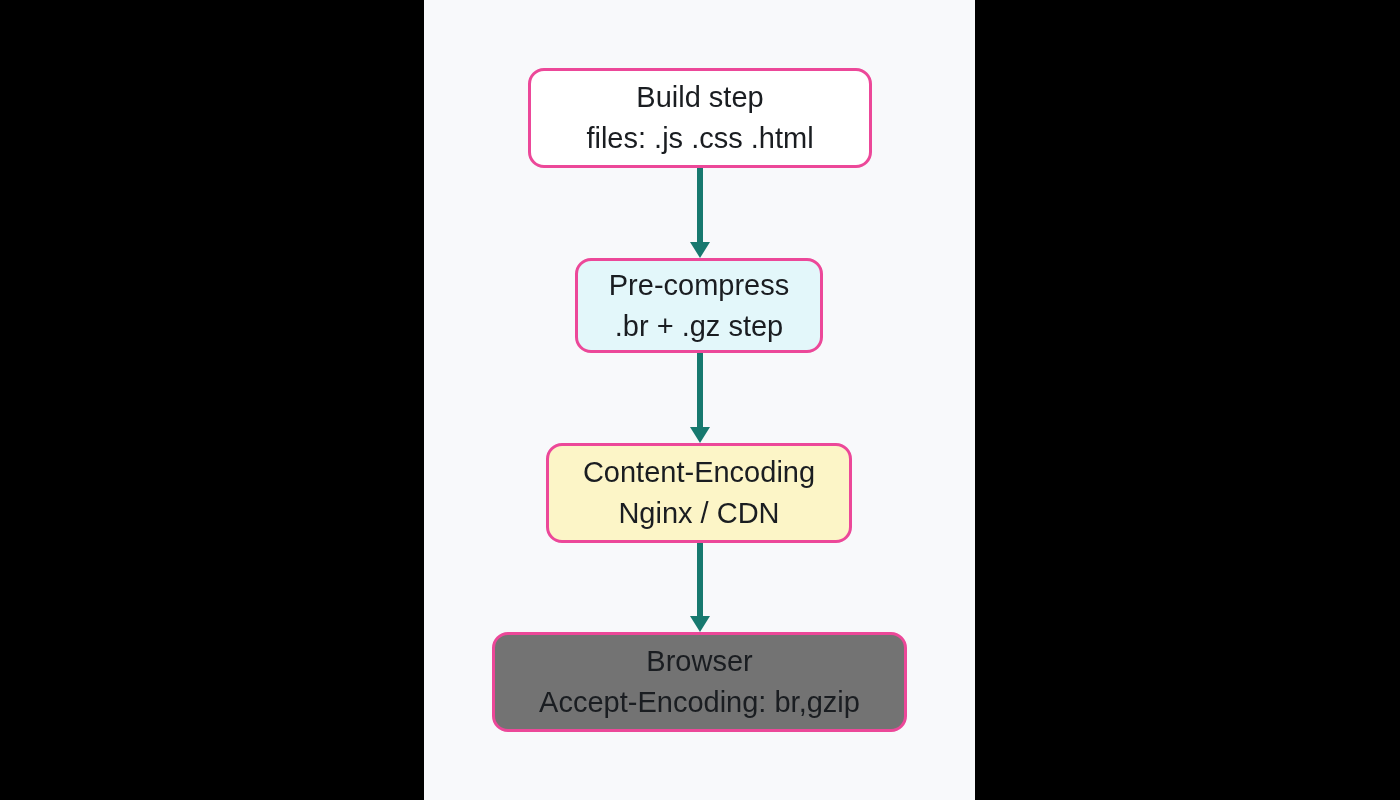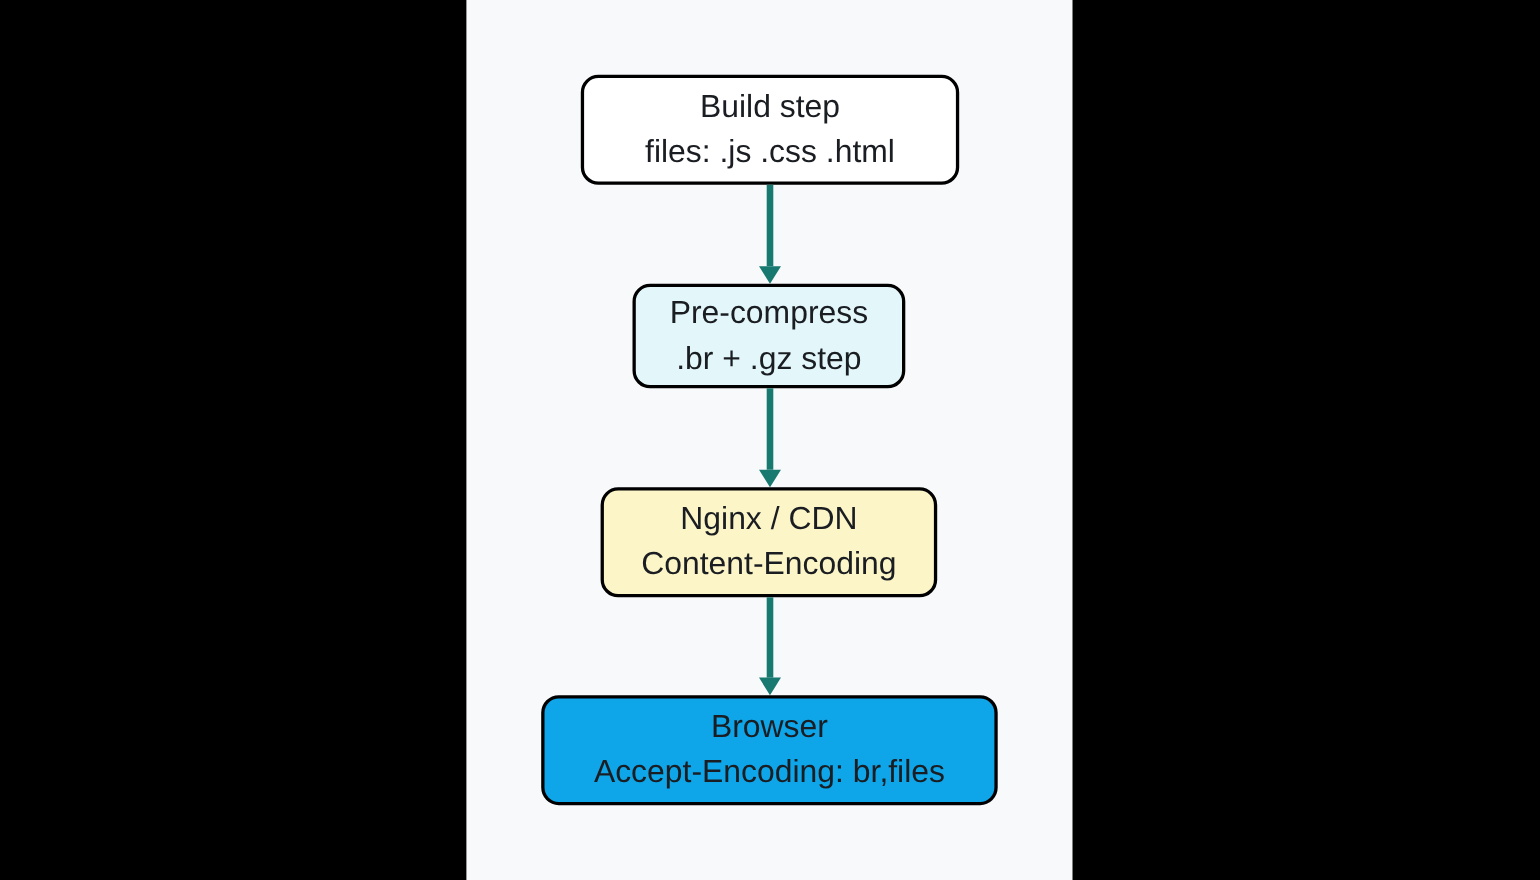--- a/index.html
+++ b/index.html
@@ -15,21 +15,21 @@
     background: #000000;
   }
   .panel {
     position: absolute;
     left: 424px; top: 0;
     width: 551px; height: 800px;
     background: #f8f9fb;
   }
   .node {
     position: absolute;
-    border: 3px solid #000000;
+    border: 3px solid #ec4899;
     border-radius: 16px;
     display: flex;
     flex-direction: column;
     align-items: center;
     justify-content: center;
     text-align: center;
     color: #1a1d21;
     font-size: 29px;
     line-height: 41px;
   }
@@ -82,28 +82,28 @@
       <span class="nline">Pre-compress</span>
       <span class="nline">.br + .gz step</span>
     </div>
 
     <div class="arrow" id="arrow-2">
       <div class="shaft" style="background-color: rgb(23, 121, 111);"></div>
       <div class="head" style="border-top-color: rgb(23, 121, 111);"></div>
     </div>
 
     <div class="node" id="node-nginx" style="background-color: rgb(252, 245, 199);">
+      <span class="nline">Content-Encoding</span>
       <span class="nline">Nginx / CDN</span>
-      <span class="nline">Content-Encoding</span>
     </div>
 
     <div class="arrow" id="arrow-3">
       <div class="shaft" style="background-color: rgb(23, 121, 111);"></div>
       <div class="head" style="border-top-color: rgb(23, 121, 111);"></div>
     </div>
 
-    <div class="node" id="node-browser" style="background-color: #0ea5e9;">
+    <div class="node" id="node-browser" style="background-color: #737373;">
       <span class="nline">Browser</span>
-      <span class="nline">Accept-Encoding: br,files</span>
+      <span class="nline">Accept-Encoding: br,gzip</span>
     </div>
 
   </div>
 </div>
 
 </body></html>

